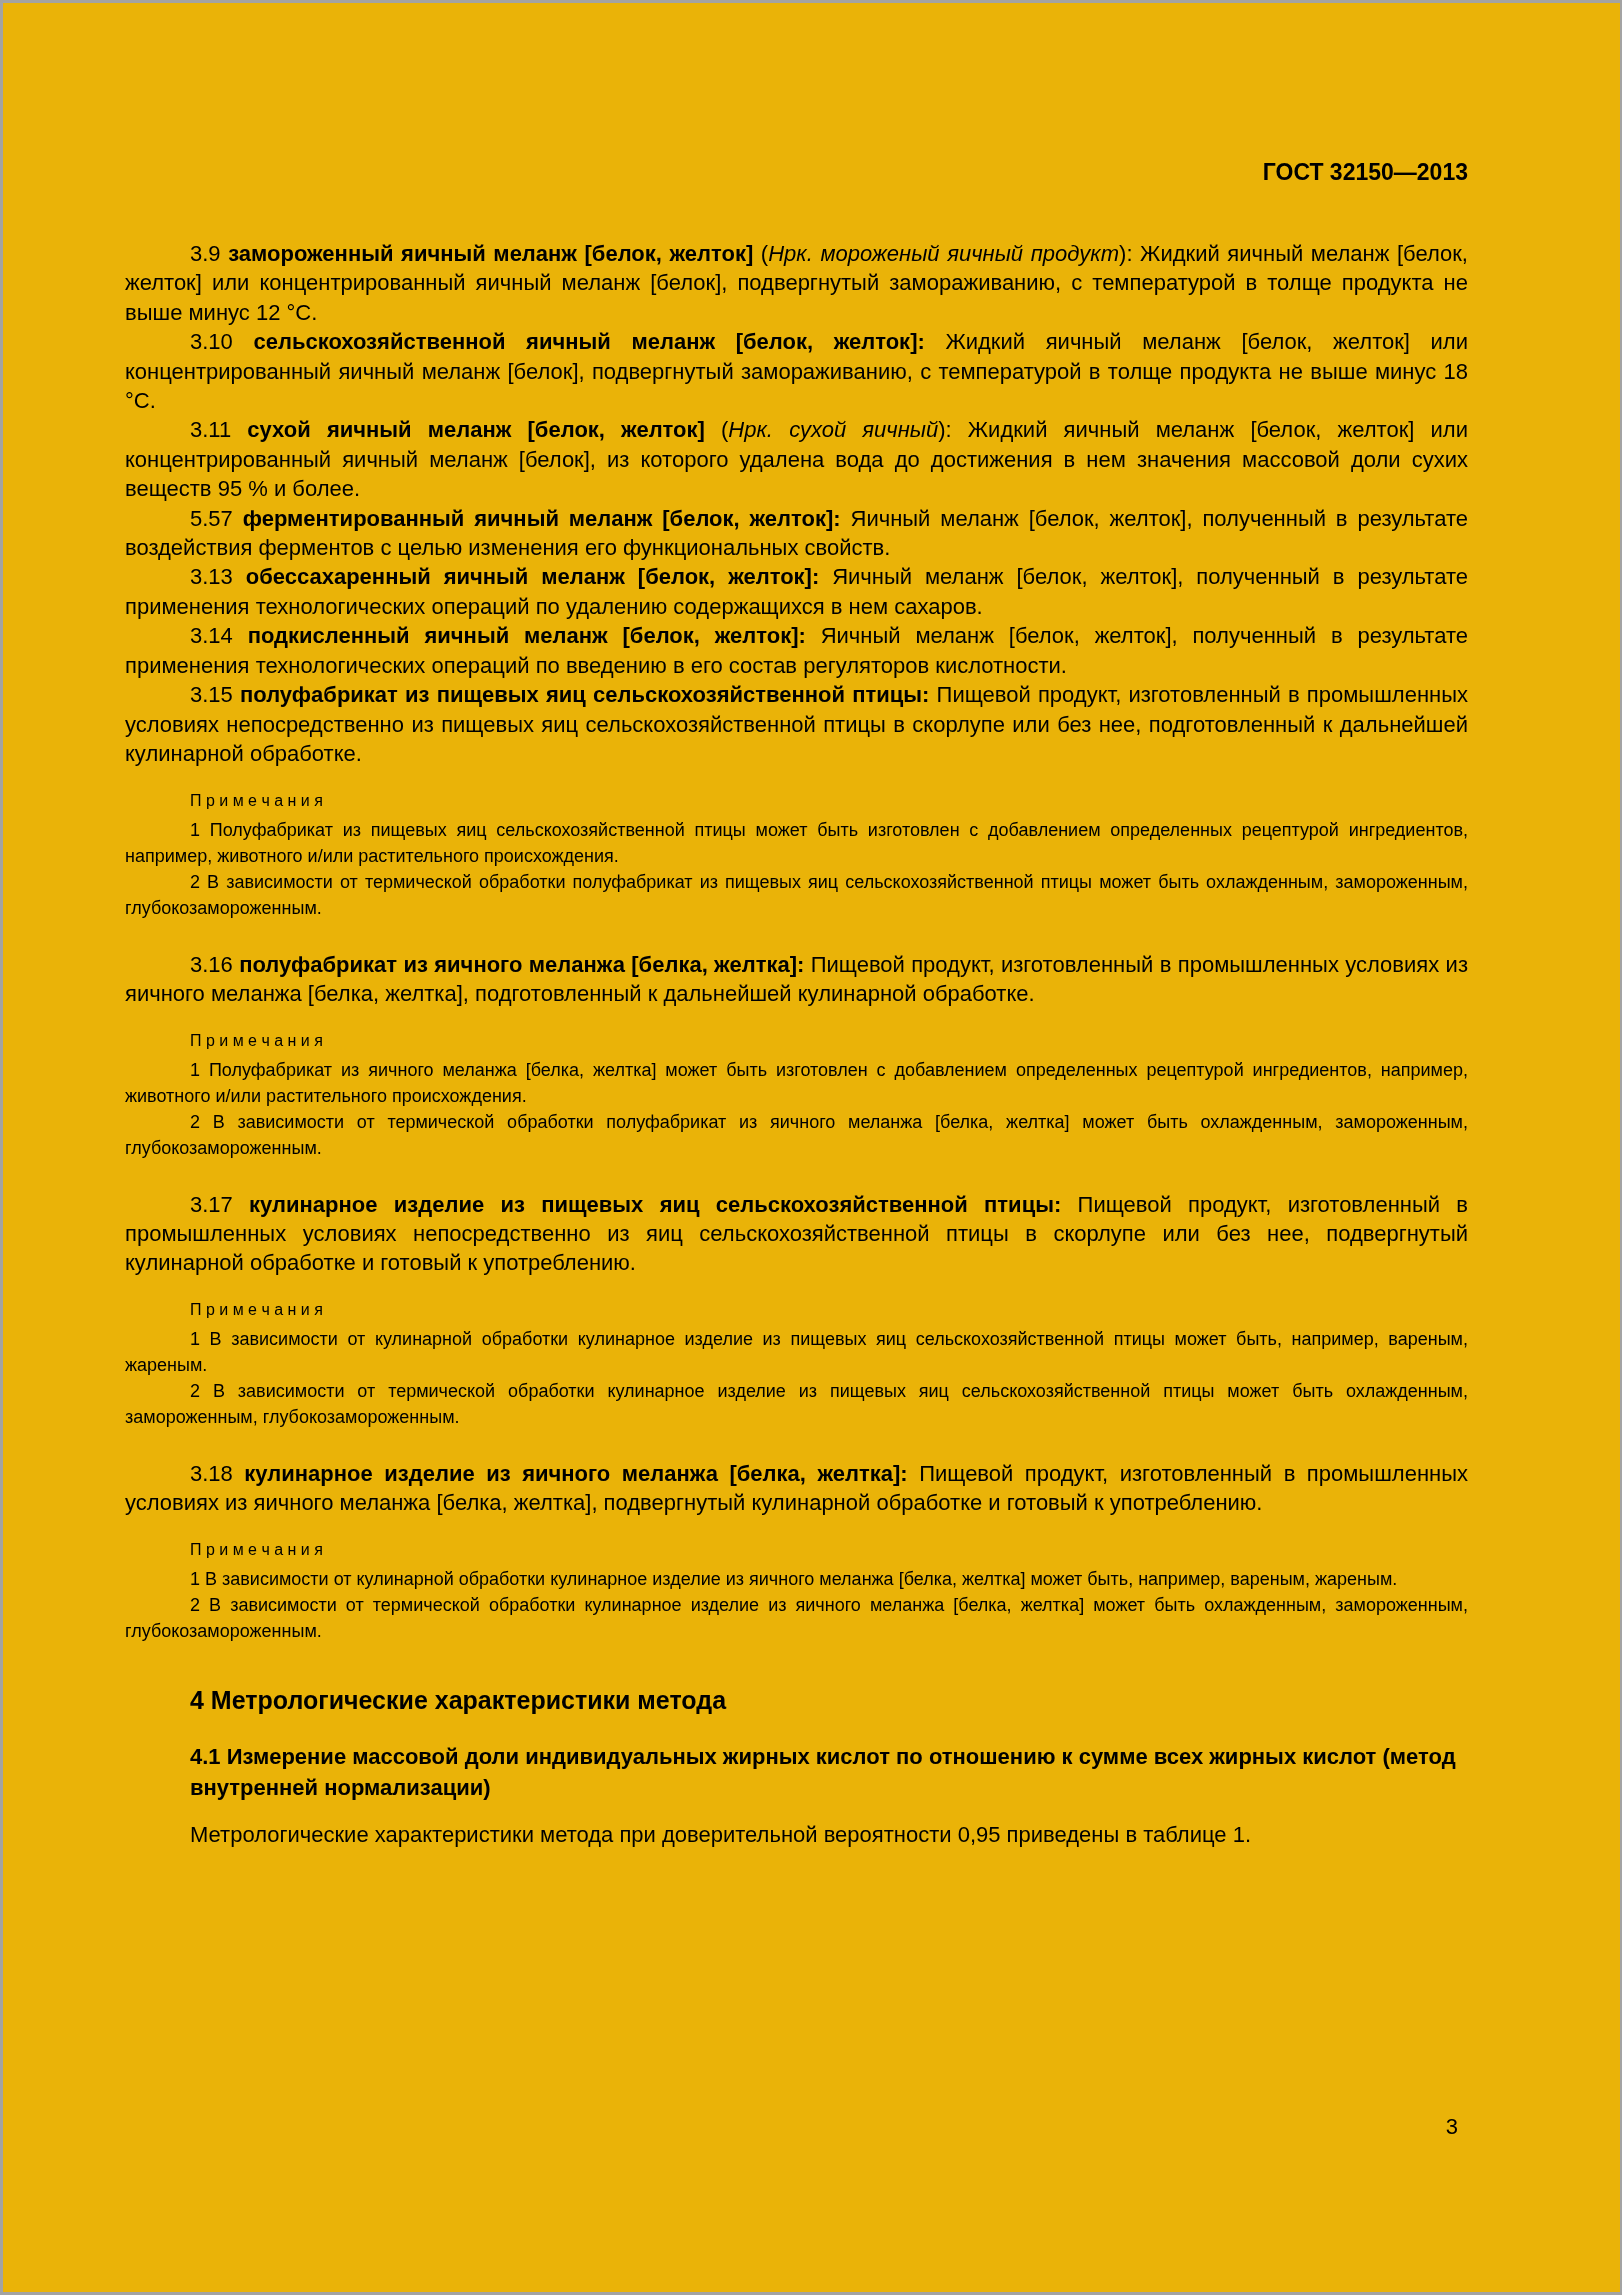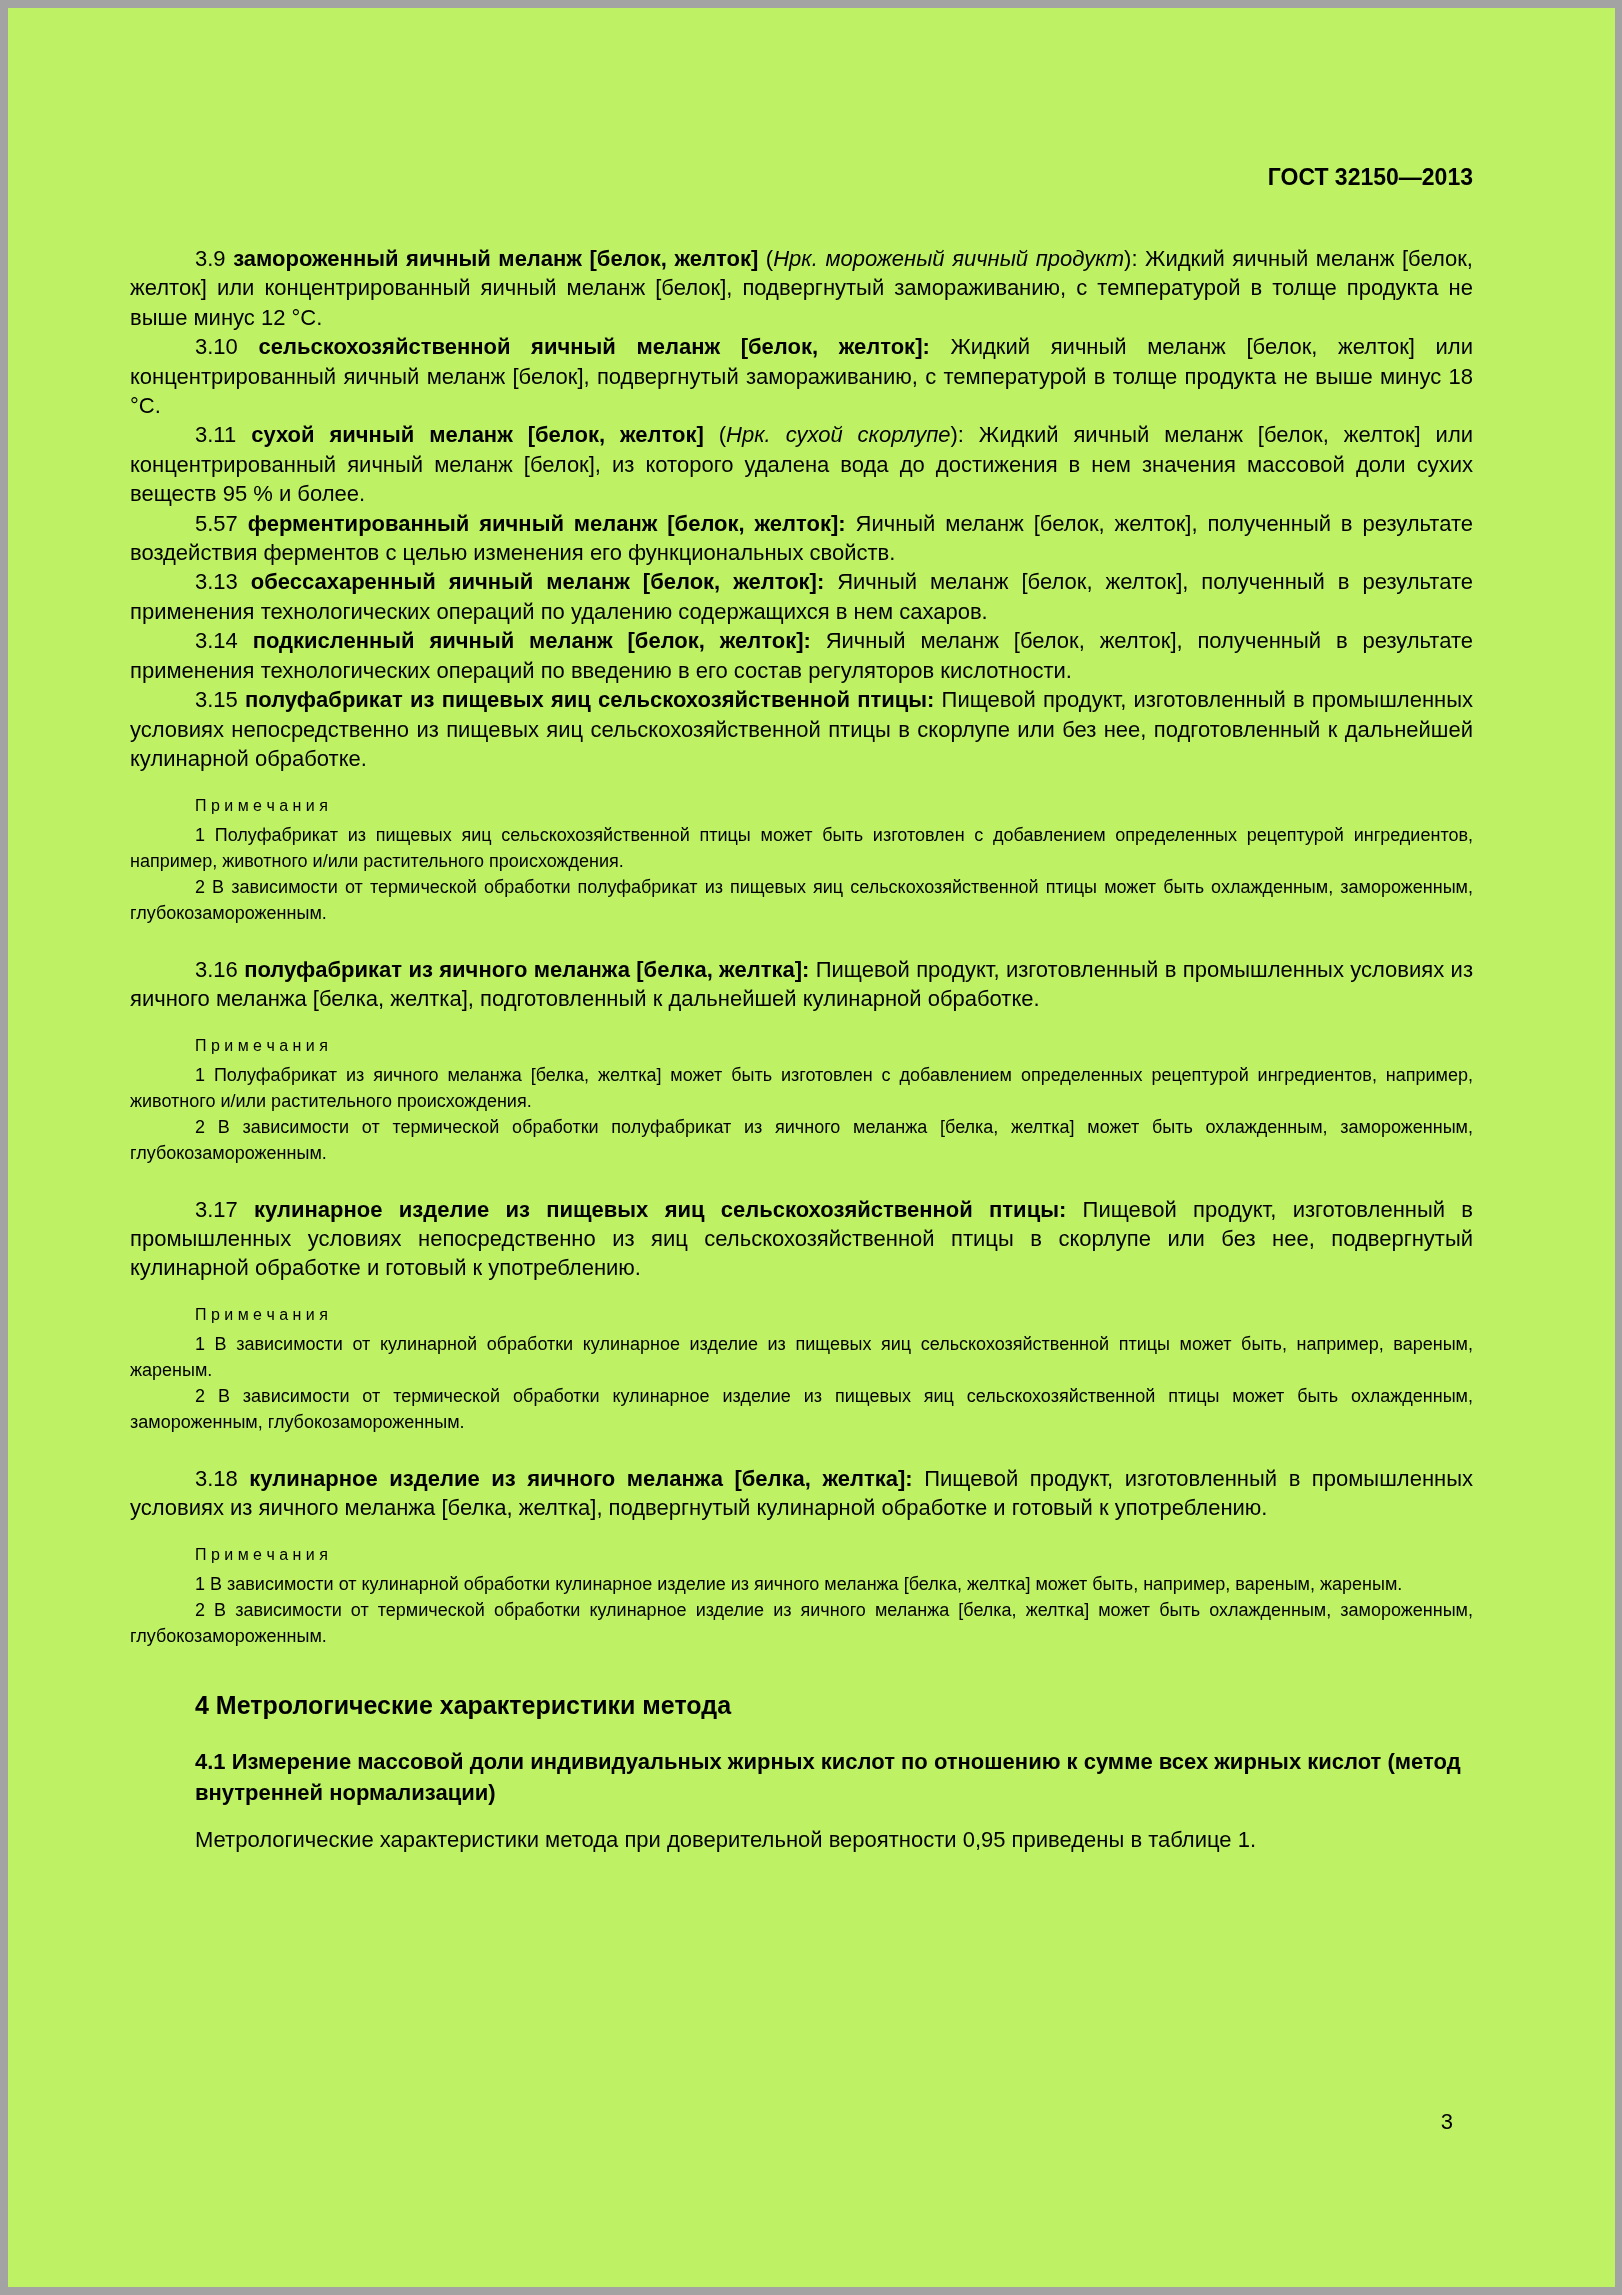--- a/index.html
+++ b/index.html
@@ -11,22 +11,22 @@
   body {
     width: 1623px;
     height: 2295px;
     position: relative;
     font-family: "Liberation Sans", sans-serif;
     color: #000000;
   }
   .page {
     position: absolute;
     inset: 0;
-    background: #bef264;
-    border: 8px solid #a3a3a3;
+    background: #eab308;
+    border: 3px solid #a3a3a3;
     box-sizing: border-box;
   }
   .content {
     position: absolute;
     left: 122px;
     top: 156px;
     width: 1343px;
   }
   .doc-header {
     text-align: right;
@@ -81,21 +81,21 @@
 </style>
 </head>
 <body>
 
 <div class="page">
   <div class="content">
     <div class="doc-header">ГОСТ 32150—2013</div>
     <main class="doc-body">
         <p class="term"><span>3.9 </span><span class="seg-bold">замороженный яичный меланж [белок, желток] </span><span>(</span><span class="seg-italic">Нрк. мороженый яичный продукт</span><span>): Жидкий яичный меланж [белок, желток] или концентрированный яичный меланж [белок], подвергнутый замораживанию, с температурой в толще продукта не выше минус 12 °С.</span></p>
         <p class="term"><span>3.10 </span><span class="seg-bold">сельскохозяйственной яичный меланж [белок, желток]: </span><span>Жидкий яичный меланж [белок, желток] или концентрированный яичный меланж [белок], подвергнутый замораживанию, с температурой в толще продукта не выше минус 18 °С.</span></p>
-        <p class="term"><span>3.11 </span><span class="seg-bold">сухой яичный меланж [белок, желток] </span><span>(</span><span class="seg-italic">Нрк. сухой скорлупе</span><span>): Жидкий яичный меланж [белок, желток] или концентрированный яичный меланж [белок], из которого удалена вода до достижения в нем значения массовой доли сухих веществ 95 % и более.</span></p>
+        <p class="term"><span>3.11 </span><span class="seg-bold">сухой яичный меланж [белок, желток] </span><span>(</span><span class="seg-italic">Нрк. сухой яичный</span><span>): Жидкий яичный меланж [белок, желток] или концентрированный яичный меланж [белок], из которого удалена вода до достижения в нем значения массовой доли сухих веществ 95 % и более.</span></p>
         <p class="term"><span>5.57 </span><span class="seg-bold">ферментированный яичный меланж [белок, желток]: </span><span>Яичный меланж [белок, желток], полученный в результате воздействия ферментов с целью изменения его функциональных свойств.</span></p>
         <p class="term"><span>3.13 </span><span class="seg-bold">обессахаренный яичный меланж [белок, желток]: </span><span>Яичный меланж [белок, желток], полученный в результате применения технологических операций по удалению содержащихся в нем сахаров.</span></p>
         <p class="term"><span>3.14 </span><span class="seg-bold">подкисленный яичный меланж [белок, желток]: </span><span>Яичный меланж [белок, желток], полученный в результате применения технологических операций по введению в его состав регуляторов кислотности.</span></p>
         <p class="term"><span>3.15 </span><span class="seg-bold">полуфабрикат из пищевых яиц сельскохозяйственной птицы: </span><span>Пищевой продукт, изготовленный в промышленных условиях непосредственно из пищевых яиц сельскохозяйственной птицы в скорлупе или без нее, подготовленный к дальнейшей кулинарной обработке.</span></p>
         <div class="note-block">
           <p class="note-title">П р и м е ч а н и я</p>
           <p class="note-item">1 Полуфабрикат из пищевых яиц сельскохозяйственной птицы может быть изготовлен с добавлением определенных рецептурой ингредиентов, например, животного и/или растительного происхождения.</p>
           <p class="note-item">2 В зависимости от термической обработки полуфабрикат из пищевых яиц сельскохозяйственной птицы может быть охлажденным, замороженным, глубокозамороженным.</p>
         </div>
         <p class="term"><span>3.16 </span><span class="seg-bold">полуфабрикат из яичного меланжа [белка, желтка]: </span><span>Пищевой продукт, изготовленный в промышленных условиях из яичного меланжа [белка, желтка], подготовленный к дальнейшей кулинарной обработке.</span></p>

